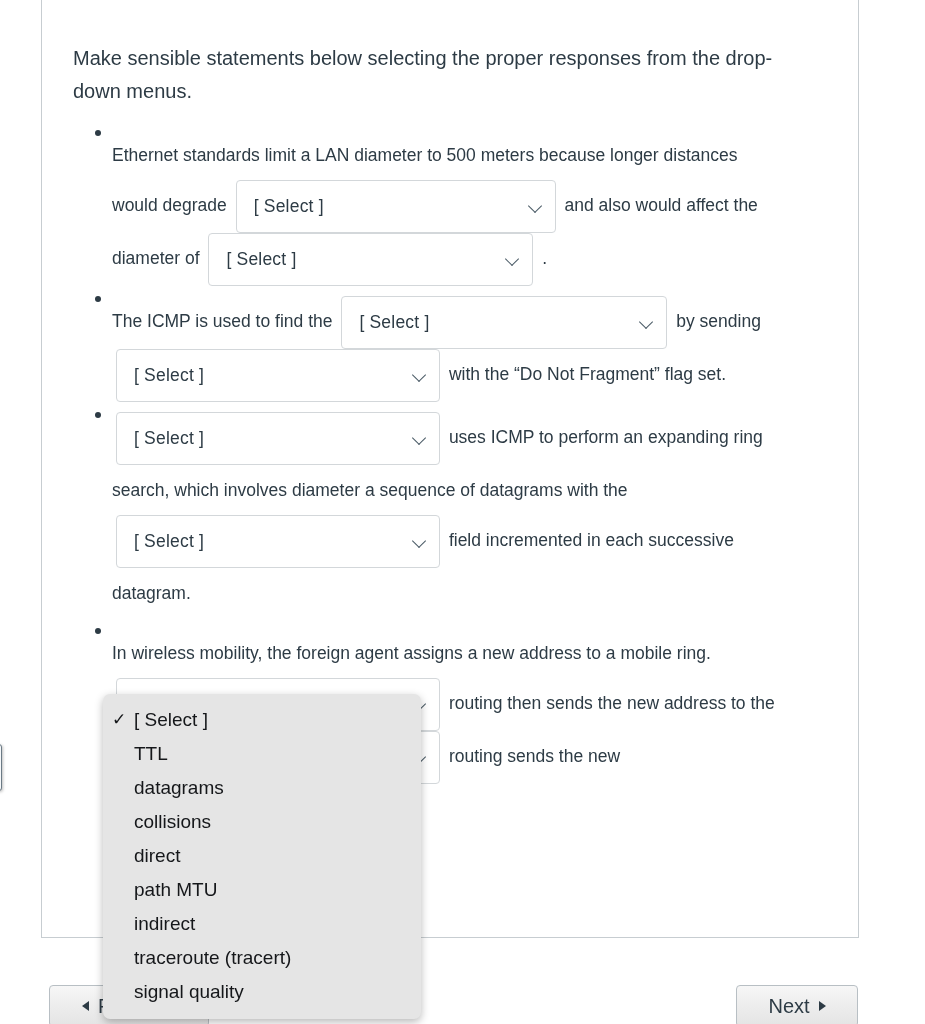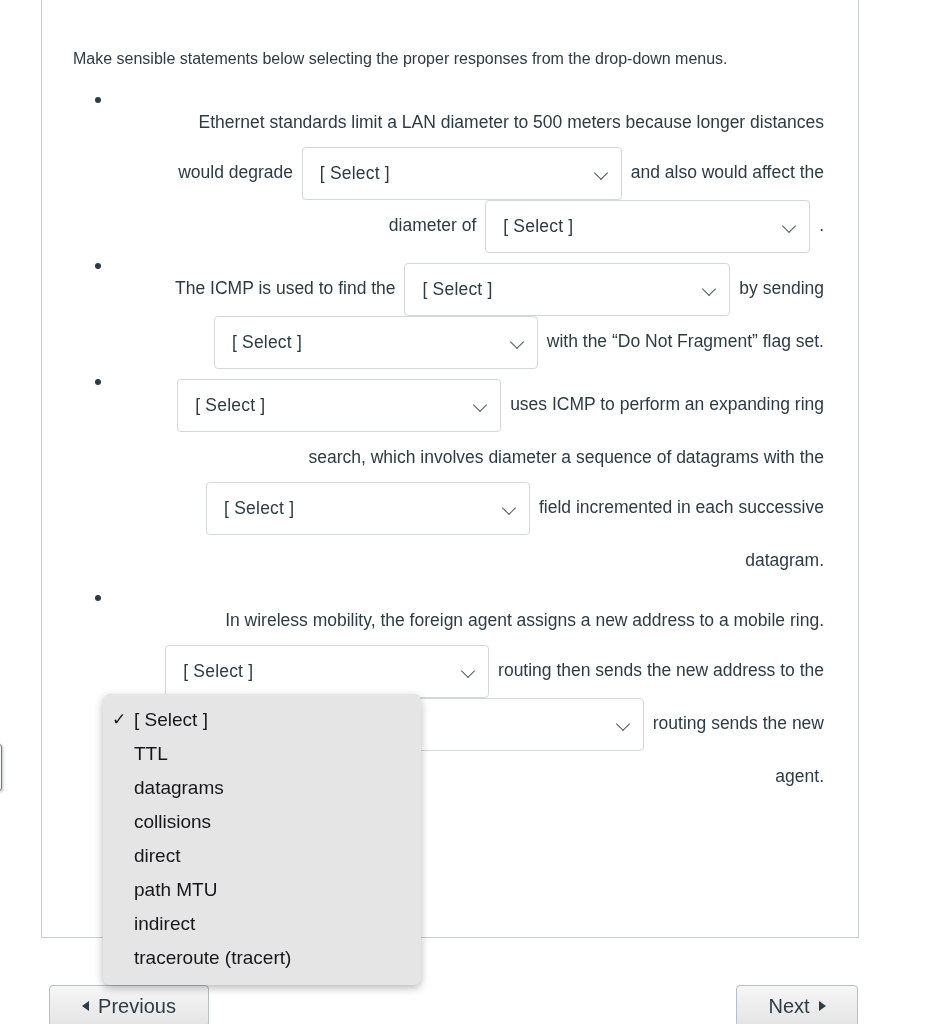--- a/index.html
+++ b/index.html
@@ -25,29 +25,29 @@
     background: #ffffff;
     border: 1px solid #c7cdd1;
     border-top: none;
   }
   .card-inner {
     padding: 44px 34px 0 31px;
   }
 
   .intro {
     color: #2d3b45;
-    font-size: 16px;
+    font-size: 20px;
     line-height: 33px;
     max-width: 730px;
     margin: 0 0 22px 0;
   }
 
   ul.statements {
     list-style: none;
-    margin: 0; padding: 0; text-align: right;
+    margin: 0; padding: 0;
   }
   ul.statements > li {
     position: relative;
     padding-left: 39px;
     margin-bottom: 10px;
     color: #2d3b45;
     font-size: 17.5px;
     line-height: 50px;
   }
   ul.statements > li .bullet {
@@ -286,15 +286,16 @@
 
   <div id="dropdown-popup">
       <div class="opt"><span class="check">✓</span><span>[ Select ]</span></div>
       <div class="opt"><span>TTL</span></div>
       <div class="opt"><span>datagrams</span></div>
       <div class="opt"><span>collisions</span></div>
       <div class="opt"><span>direct</span></div>
       <div class="opt"><span>path MTU</span></div>
       <div class="opt"><span>indirect</span></div>
       <div class="opt"><span>traceroute (tracert)</span></div>
+      <div class="opt"><span>signal quality</span></div>
     </div>
 
 </div>
 
 </body></html>

